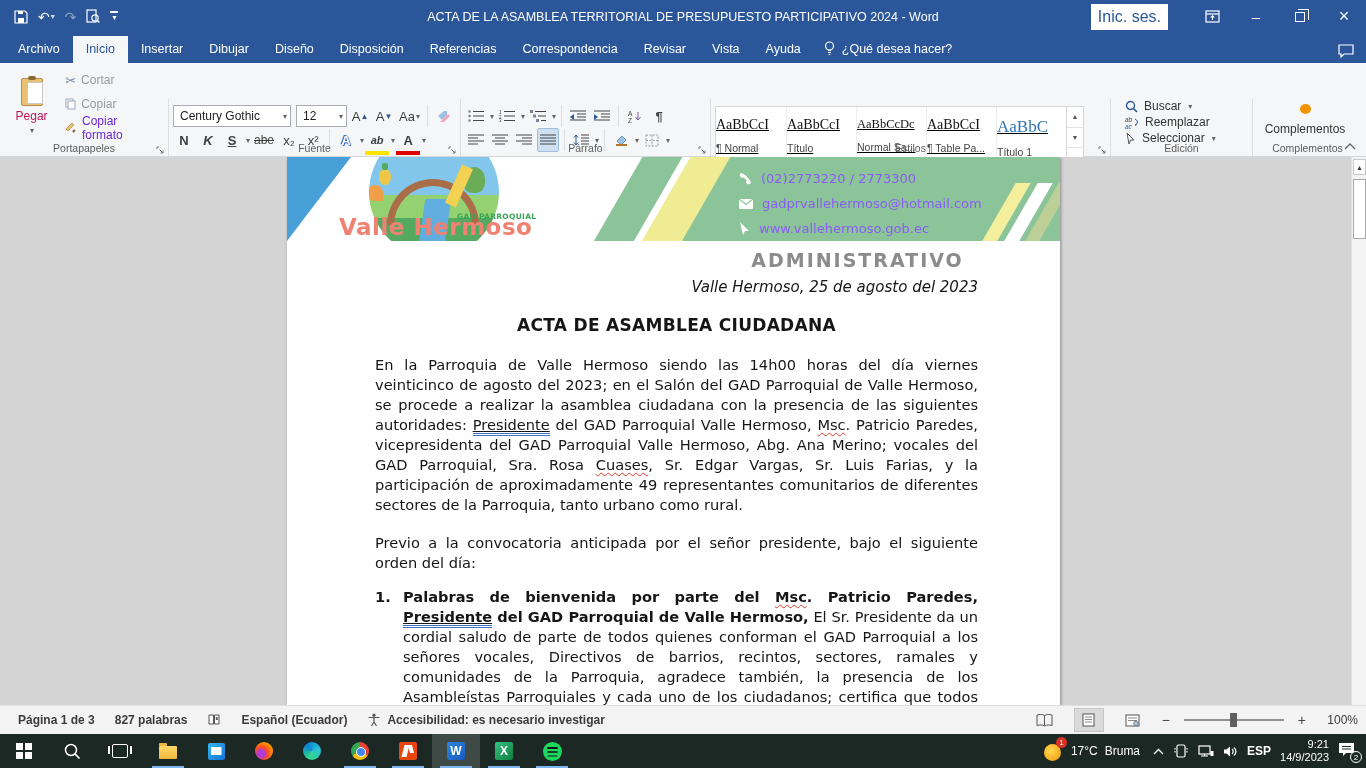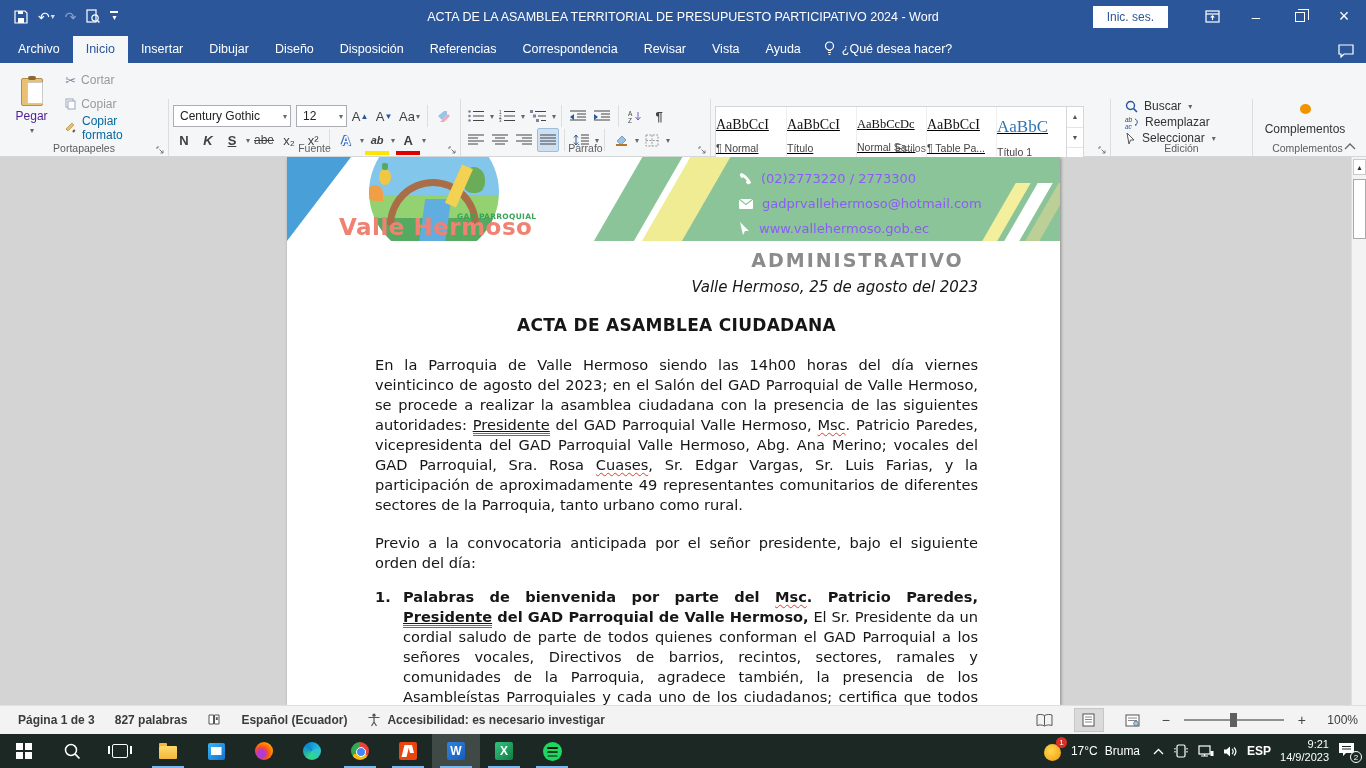--- a/index.html
+++ b/index.html
@@ -6,21 +6,21 @@
   html,body { width:1366px; height:768px; overflow:hidden; }
   body { font-family:"Liberation Sans", sans-serif; position:relative; background:#d4d4d4; }
 
   
   .titlebar { height:33px; background:#2b579a; display:flex; align-items:center; position:relative; color:#fff; }
   .qat { display:flex; align-items:center; gap:10px; padding-left:14px; z-index:2; }
   .qat .qbtn { color:#fff; font-size:14px; line-height:1; cursor:default; display:flex; align-items:center; }
   .qat .dim { opacity:.45; }
   .tb-title { position:absolute; left:0; right:0; text-align:center; font-size:12.5px; color:#fff; }
   .tb-right { margin-left:auto; display:flex; align-items:center; gap:0; z-index:2; }
-  .signin { background:#fff; color:#2b579a; font-size:12px; padding:4px 14px; border:none; margin-right:22px; }
+  .signin { background:#fff; color:#2b579a; font-size:16px; padding:4px 7px; border:none; margin-right:22px; }
   .winbtn { width:44px; height:33px; display:flex; align-items:center; justify-content:center; color:#fff; font-size:15px; }
   .restore-glyph { width:10px; height:10px; border:1px solid #fff; position:relative; }
   .restore-glyph:before { content:""; position:absolute; left:2px; top:-4px; width:10px; height:10px; border:1px solid #fff; border-bottom:none; border-left:none; }
 
   
   .tabrow { height:30px; background:#2b579a; display:flex; align-items:flex-end; position:relative; }
   .tab { color:#fff; font-size:12.5px; padding:6px 13px 7px; cursor:default; }
   .tab.first { padding-left:18px; }
   .tab.active { background:#f5f6f7; color:#2b579a; }
   .tellme { display:flex; align-items:center; gap:7px; color:#fff; font-size:12.5px; padding:6px 10px 7px; }
@@ -38,24 +38,24 @@
   .sbtn { display:flex; align-items:center; justify-content:center; min-width:22px; height:24px; padding:0 2px; border-radius:2px; color:#3f3f3f; font-size:13px; }
   .sbtn.pressed { background:#cfe0f1; border:1px solid #9dbfdd; }
   .dd { font-size:8px; color:#666; margin-left:1px; }
   .vsep { width:1px; height:22px; background:#dcddde; margin:0 3px; }
 
   
   .pastebtn { width:56px; display:flex; flex-direction:column; align-items:center; justify-content:center; gap:3px; padding-top:4px; }
   .clip { width:22px; height:28px; background:#e9c172; border:1px solid #b98d43; border-radius:2px; position:relative; }
   .clip:before { content:""; position:absolute; left:6px; top:-3px; width:8px; height:4px; background:#8a6a33; border-radius:2px; }
   .clip:after { content:""; position:absolute; left:5px; top:3px; width:14px; height:20px; background:#fff; border:1px solid #c9c9c9; }
-  .pastebtn .lab { font-size:12px; color:#4c1d95; }
+  .pastebtn .lab { font-size:12px; color:#be185d; }
   .clipsm { display:flex; flex-direction:column; justify-content:center; gap:3px; padding-left:2px; }
   .mini { display:flex; align-items:center; gap:5px; font-size:12px; color:#9a9a9a; height:21px; padding:0 4px; }
-  .mini.on { color:#0369a1; }
+  .mini.on { color:#6d28d9; }
   .scissor { font-size:13px; color:#7a8aa5; }
 
   
   .combo { background:#fff; border:1px solid #abadb3; height:22px; display:flex; align-items:center; font-size:12px; color:#222; padding:0 3px 0 6px; }
   .combo .dd { margin-left:auto; padding-left:5px; }
   .fname { width:118px; }
   .fsize { width:51px; margin-left:3px; }
   .bK { font-style:italic; font-weight:bold; }
   .bS { text-decoration:underline; font-weight:bold; }
   .strike { text-decoration:line-through; font-size:12px; }

